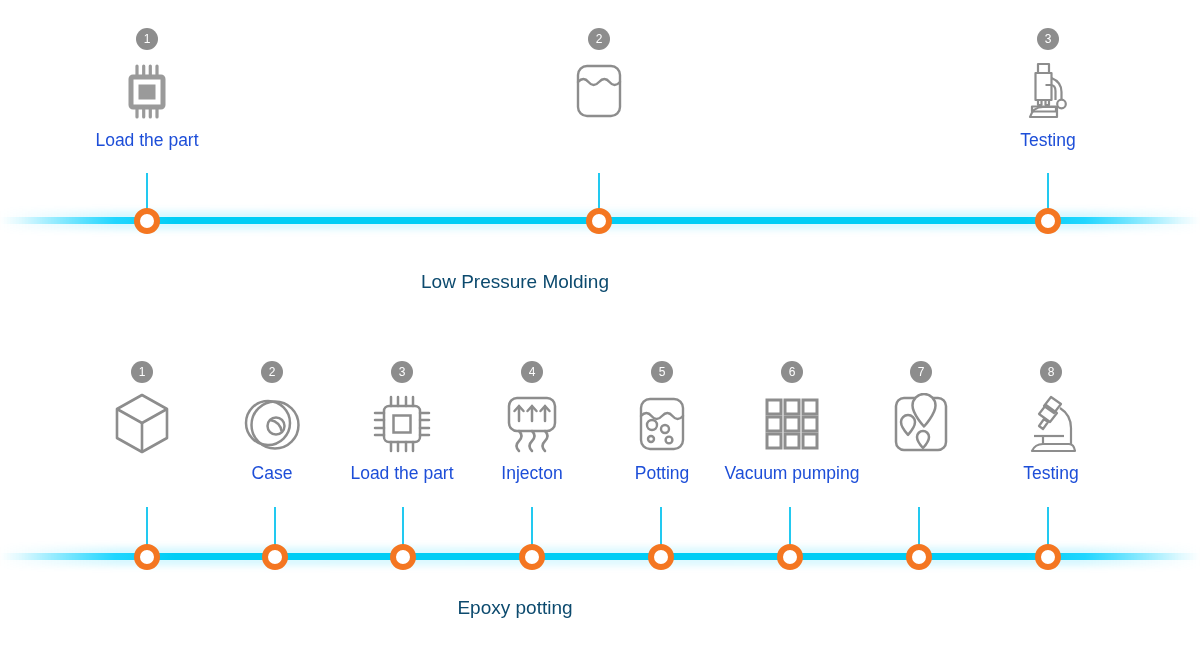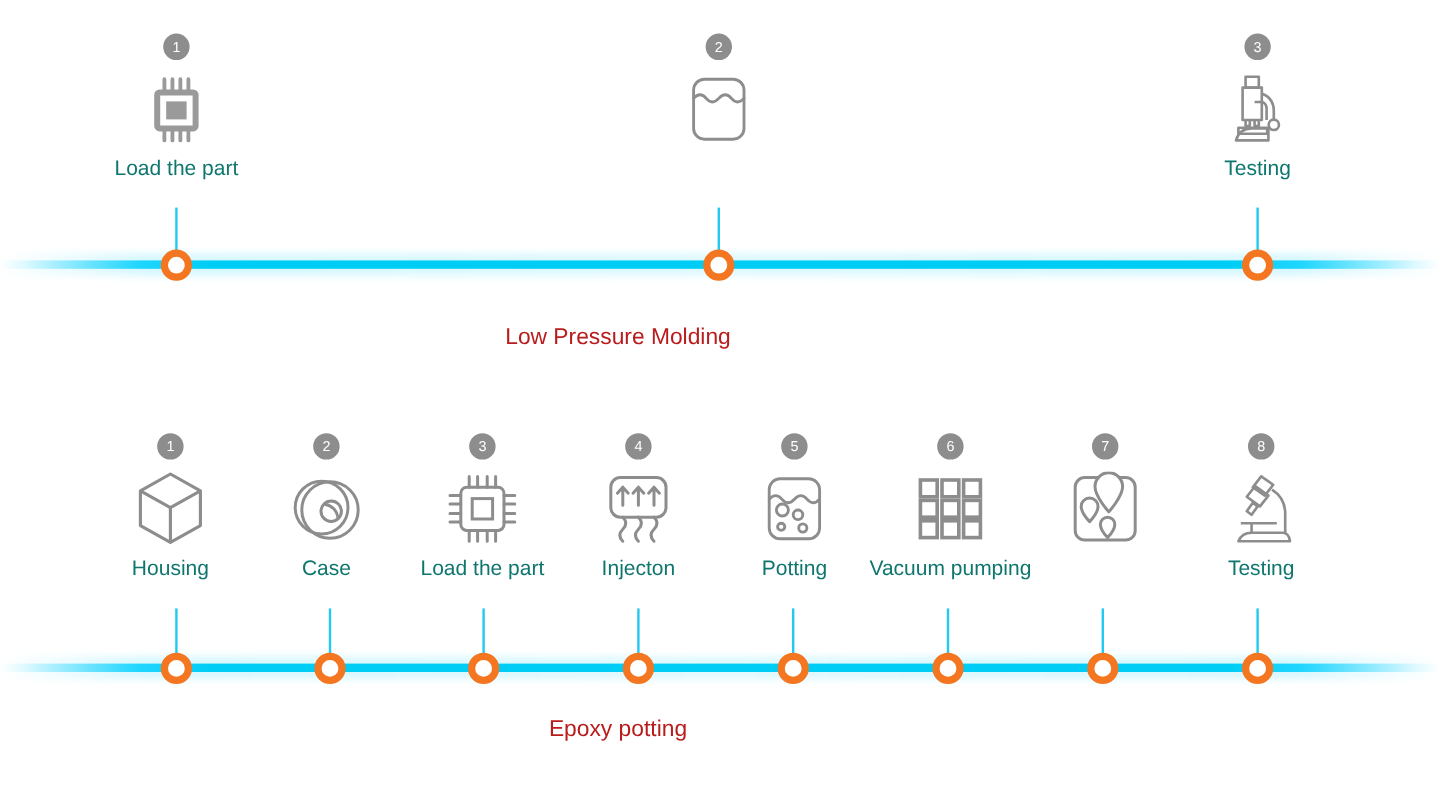--- a/index.html
+++ b/index.html
@@ -71,21 +71,21 @@
     height: 66px;
     margin-top: 8px;
     display: flex;
     align-items: center;
     justify-content: center;
   }
   .icon-wrap svg { display: block; }
   .step-label {
     margin-top: 6px;
     font-size: 17.5px;
-    color: #0f766e;
+    color: #1d4ed8;
     white-space: nowrap;
   }
 
   
   .connector {
     position: absolute;
     width: 2px;
     background: #22c9f0;
     margin-left: -1px;
   }
@@ -98,21 +98,21 @@
     background: #ffffff;
     border: 6px solid #f47621;
   }
 
   
   .caption {
     position: absolute;
     left: 0; width: 1030px;
     text-align: center;
     font-size: 19px;
-    color: #b91c1c;
+    color: #0c4a6e;
   }
 </style>
 </head>
 <body>
 
 <div class="timeline-section" id="section-lpm">
   <div class="rail-glow" style="top:211px"></div>
   <div class="rail" style="top:217px"></div>
 
   <div class="step" style="left:147px; top:28px">
@@ -172,21 +172,20 @@
 
   <div class="step" style="left:142px; top:21px">
     <div class="badge">1</div>
     <div class="icon-wrap">
       <svg width="62" height="64" viewBox="0 0 62 64" fill="none" stroke="#8d8d8d" stroke-width="2.6" stroke-linejoin="round">
         <path d="M31 3 L56 17 L56 46 L31 60 L6 46 L6 17 Z"></path>
         <path d="M6 17 L31 31 L56 17"></path>
         <path d="M31 31 L31 60"></path>
       </svg>
     </div>
-    <div class="step-label">Housing</div>
   </div>
   <div class="connector" style="left:147px; top:167px; height:45px"></div>
   <div class="node" style="left:147px; top:217px"></div>
 
   <div class="step" style="left:272px; top:21px">
     <div class="badge">2</div>
     <div class="icon-wrap">
       <svg width="60" height="62" viewBox="0 0 60 62" fill="none" stroke="#8d8d8d" stroke-width="2.5">
         <circle cx="26" cy="30" r="22"></circle>
         <circle cx="33" cy="32" r="23.5"></circle>

